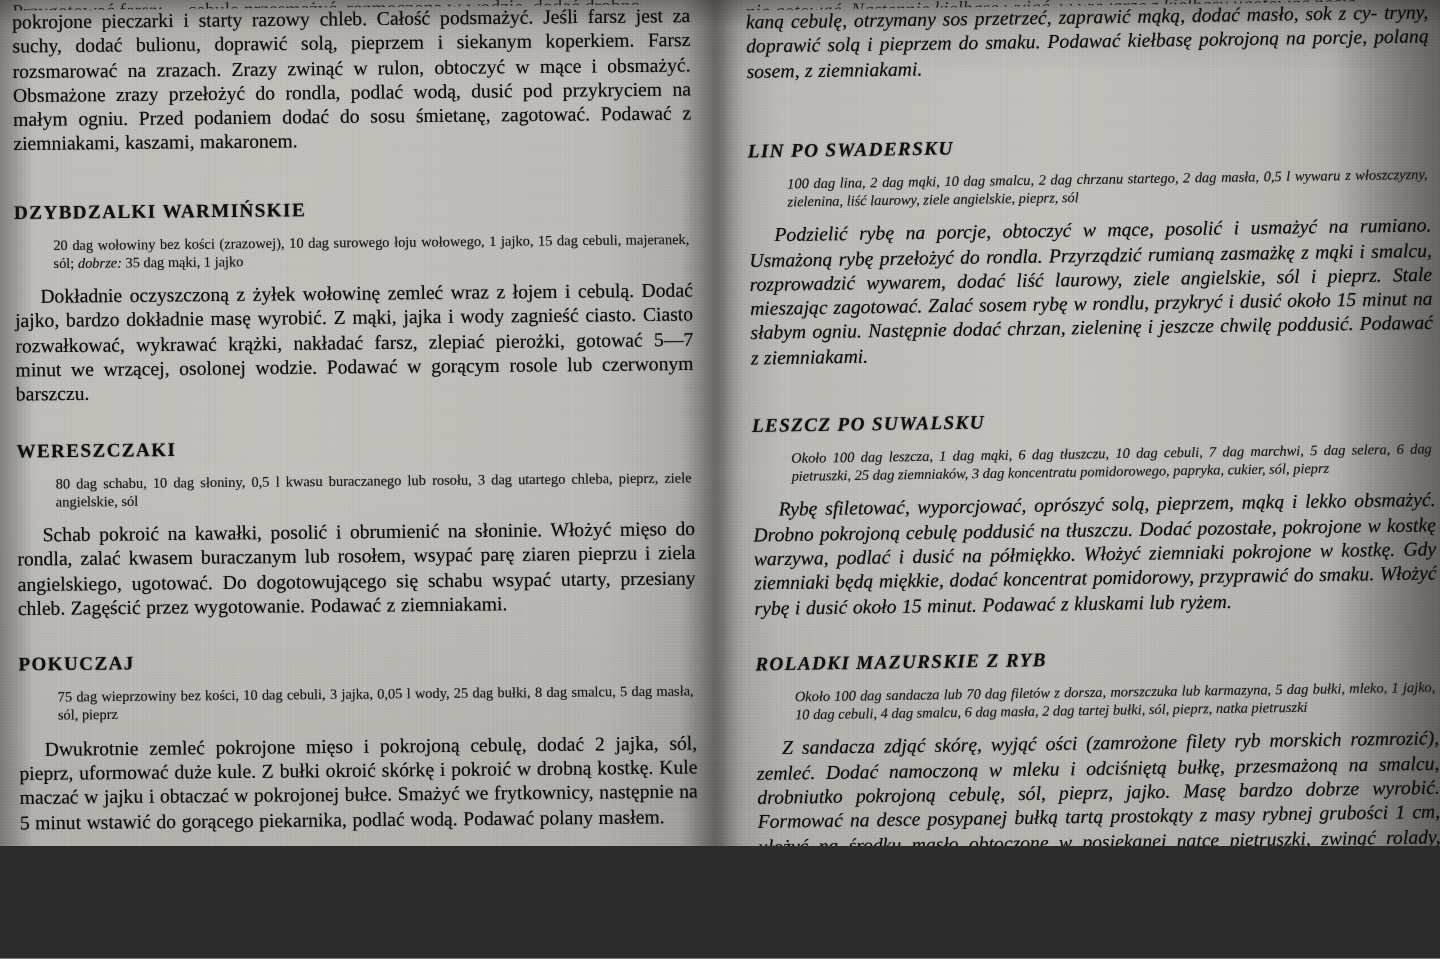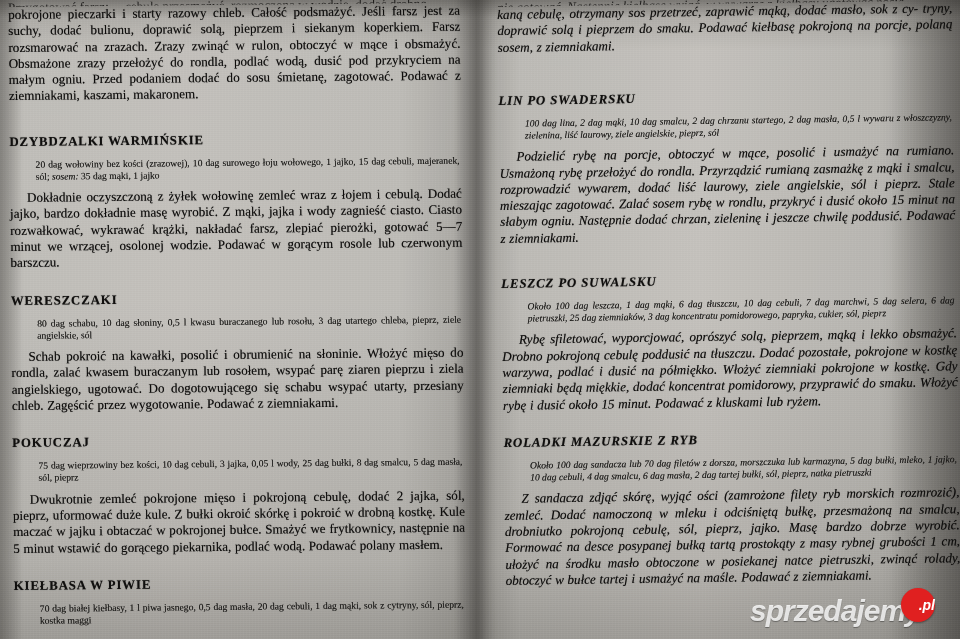--- a/index.html
+++ b/index.html
@@ -4,21 +4,21 @@
 <title>Scanned cookbook page</title>
 <style>
   html, body {
     margin: 0;
     padding: 0;
     background: #2b2b2b;
   }
   #scan {
     position: relative;
     width: 960px;
-    height: 639px;
+    height: 564px;
     overflow: hidden;
     background: #b3b1ac;
     font-family: "Liberation Serif", "DejaVu Serif", serif;
     color: #151413;
     -webkit-font-smoothing: none;
   }
 
   
   .paper-base {
     position: absolute;
@@ -201,21 +201,21 @@
     <div class="col-inner">
 
       <div class="cropped-line">Przygotować farsz: ... cebulę przesmażyć, rozmoczoną w wodzie, dodać drobno</div>
 
       <p class="body-text no-indent"><span>pokrojone pieczarki i starty razowy chleb. Całość podsmażyć. Jeśli farsz jest za suchy, dodać bulionu, doprawić solą, pieprzem i siekanym koperkiem. Farsz rozsmarować na zrazach. Zrazy zwinąć w rulon, obtoczyć w mące i obsmażyć. Obsmażone zrazy przełożyć do rondla, podlać wodą, dusić pod przykryciem na małym ogniu. Przed podaniem dodać do sosu śmietanę, zagotować. Podawać z ziemniakami, kaszami, makaronem.</span></p>
 
       <div class="spacer-md"></div>
 
       <div class="recipe">
         <h2 class="recipe-title">DZYBDZALKI WARMIŃSKIE</h2>
-        <p class="ingredients">20 dag wołowiny bez kości (zrazowej), 10 dag surowego łoju wołowego, 1 jajko, 15 dag cebuli, majeranek, sól; <em>sosem:</em> 35 dag mąki, 1 jajko</p>
+        <p class="ingredients">20 dag wołowiny bez kości (zrazowej), 10 dag surowego łoju wołowego, 1 jajko, 15 dag cebuli, majeranek, sól; <em>dobrze:</em> 35 dag mąki, 1 jajko</p>
         <p class="body-text">Dokładnie oczyszczoną z żyłek wołowinę zemleć wraz z łojem i cebulą. Dodać jajko, bardzo dokładnie masę wyrobić. Z mąki, jajka i wody zagnieść ciasto. Ciasto rozwałkować, wykrawać krążki, nakładać farsz, zlepiać pierożki, gotować 5—7 minut we wrzącej, osolonej wodzie. Podawać w gorącym rosole lub czerwonym barszczu.</p>
       </div>
 
       <div class="spacer-sm"></div>
 
       <div class="recipe">
         <h2 class="recipe-title">WERESZCZAKI</h2>
         <p class="ingredients">80 dag schabu, 10 dag słoniny, 0,5 l kwasu buraczanego lub rosołu, 3 dag utartego chleba, pieprz, ziele angielskie, sól</p>
         <p class="body-text">Schab pokroić na kawałki, posolić i obrumienić na słoninie. Włożyć mięso do rondla, zalać kwasem buraczanym lub rosołem, wsypać parę ziaren pieprzu i ziela angielskiego, ugotować. Do dogotowującego się schabu wsypać utarty, przesiany chleb. Zagęścić przez wygotowanie. Podawać z ziemniakami.</p>
       </div>

